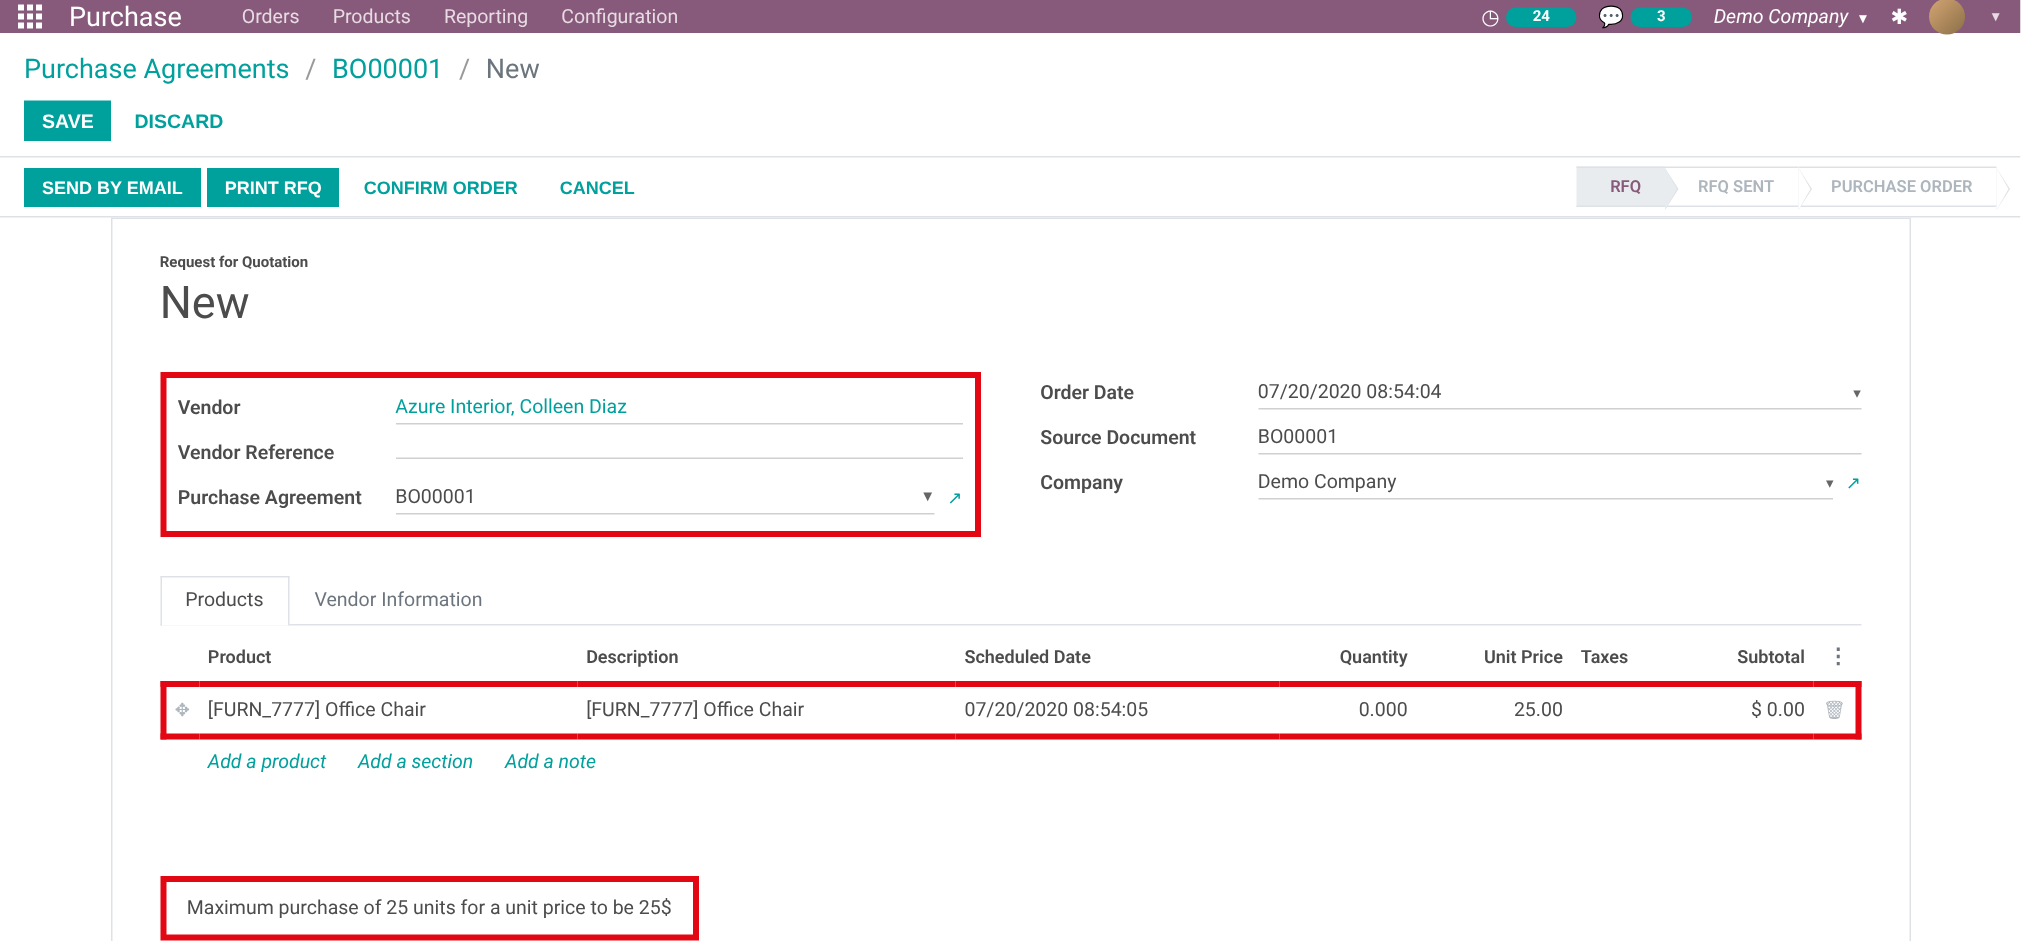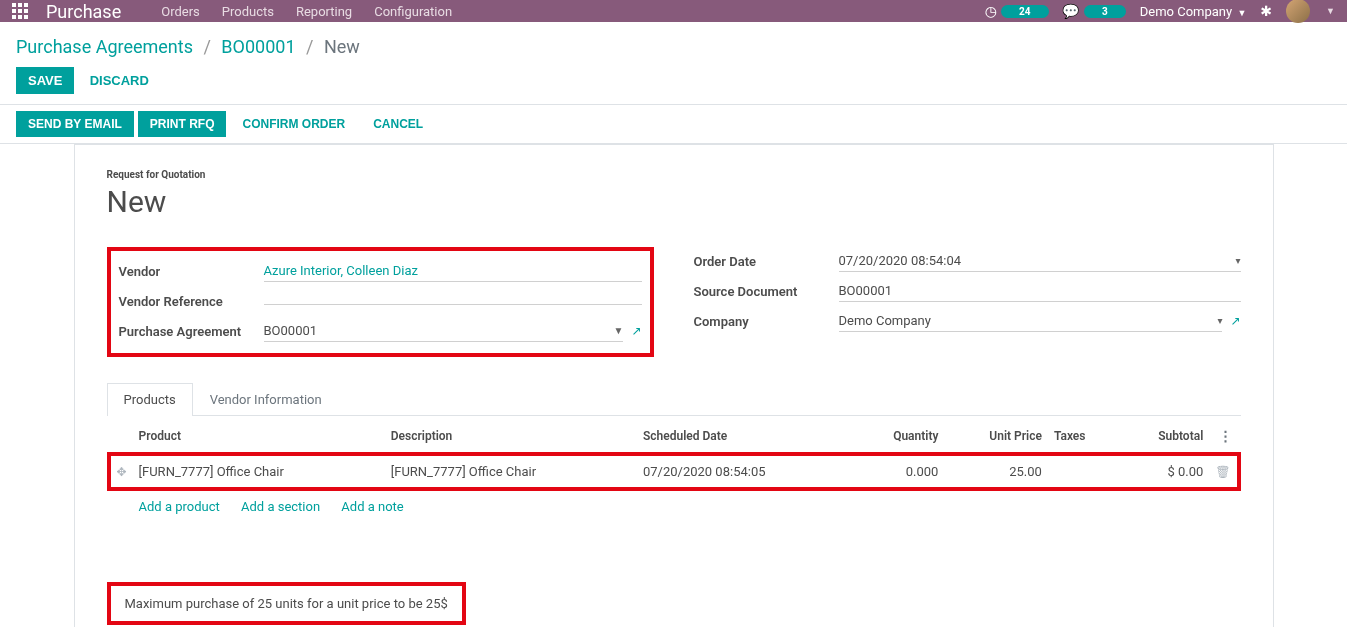--- a/index.html
+++ b/index.html
@@ -8,21 +8,21 @@
   .topbar { background: #875a7b; height: 22px; display: flex; align-items: center; padding: 0 12px; color: #fff; }
   .apps-icon { margin-right: 18px; display: flex; flex-direction: column; gap: 2px; cursor: pointer; }
   .apps-icon-row { display: flex; gap: 2px; }
   .apps-icon-dot { width: 4px; height: 4px; background: #fff; }
   .brand { font-size: 18px; font-weight: 400; margin-right: 40px; color: #fff; }
   .nav-item { color: #e8dbe3; margin-right: 22px; font-size: 13px; cursor: pointer; }
   .topbar-right { margin-left: auto; display: flex; align-items: center; gap: 14px; }
   .badge-wrap { display: flex; align-items: center; gap: 4px; cursor: pointer; }
   .clock-icon, .chat-icon { font-size: 14px; }
   .count-badge { background: #00a09d; color: #fff; border-radius: 8px; font-size: 10px; padding: 1px 18px; font-weight: bold; }
-  .company-name { color: #fff; font-size: 13px; cursor: pointer; }
+  .company-name { color: #fff; font-size: 13px; cursor: pointer; font-style: italic; }
   .caret { font-size: 9px; margin-left: 2px; }
   .avatar { width: 24px; height: 24px; border-radius: 50%; background: linear-gradient(135deg,#d4a574,#8b6f47); cursor: pointer; }
   .debug-icon { font-size: 14px; cursor: pointer; }
 
   .breadcrumbs { padding: 14px 16px 10px; font-size: 18px; }
   .bc-link { color: #00a09d; }
   .bc-sep { color: #999; margin: 0 6px; }
   .bc-current { color: #6c757d; }
 
   .form-btns { padding: 0 16px 10px; }
@@ -63,21 +63,21 @@
   .tab { padding: 8px 16px; font-size: 13px; cursor: pointer; border: 1px solid transparent; border-bottom: none; color: #6c757d; }
   .tab.active { border-color: #dee2e6; background: #fff; color: #4c4c4c; margin-bottom: -1px; }
 
   .prod-table { width: 100%; border-collapse: collapse; margin-top: 4px; }
   .prod-table th { text-align: left; font-weight: 600; font-size: 12px; padding: 8px 6px; border-bottom: 1px solid #dee2e6; }
   .prod-table th.right { text-align: right; }
   .prod-table td { padding: 8px 6px; font-size: 13px; }
   .prod-table td.right { text-align: right; }
   .drag-handle { color: #adb5bd; cursor: move; font-size: 12px; }
   .trash { color: #adb5bd; font-size: 12px; cursor: pointer; }
-  .add-links { padding: 8px 6px; font-size: 13px; }
+  .add-links { padding: 8px 6px; font-size: 13px; font-style: italic; }
   .add-links a { color: #00a09d; margin-right: 18px; cursor: pointer; text-decoration: none; }
 
   .bottom-flex { display:flex; justify-content:space-between; align-items:flex-end; }
   .kebab-icon { font-size: 14px; color: #6c757d; cursor:pointer; }
 </style>
 </head>
 <body>
 
 <div class="topbar">
   <div class="apps-icon">
@@ -132,20 +132,25 @@
 <div class="form-btns">
   <button class="btn btn-primary">SAVE</button>
   <button class="btn btn-link">DISCARD</button>
 </div>
 
 <div class="statusbar">
   <button class="status-btn teal">SEND BY EMAIL</button>
   <button class="status-btn teal">PRINT RFQ</button>
   <button class="status-btn link">CONFIRM ORDER</button>
   <button class="status-btn link">CANCEL</button>
+  <div class="status-flow">
+    <div class="flow-step active">RFQ</div>
+    <div class="flow-step">RFQ SENT</div>
+    <div class="flow-step">PURCHASE ORDER</div>
+  </div>
 </div>
 
 <div class="sheet-wrap">
   <div class="sheet">
     <div class="sheet-title-small">Request for Quotation</div>
     <div class="sheet-title-big">New</div>
 
     <div class="form-cols">
 
       <div class="form-col">

